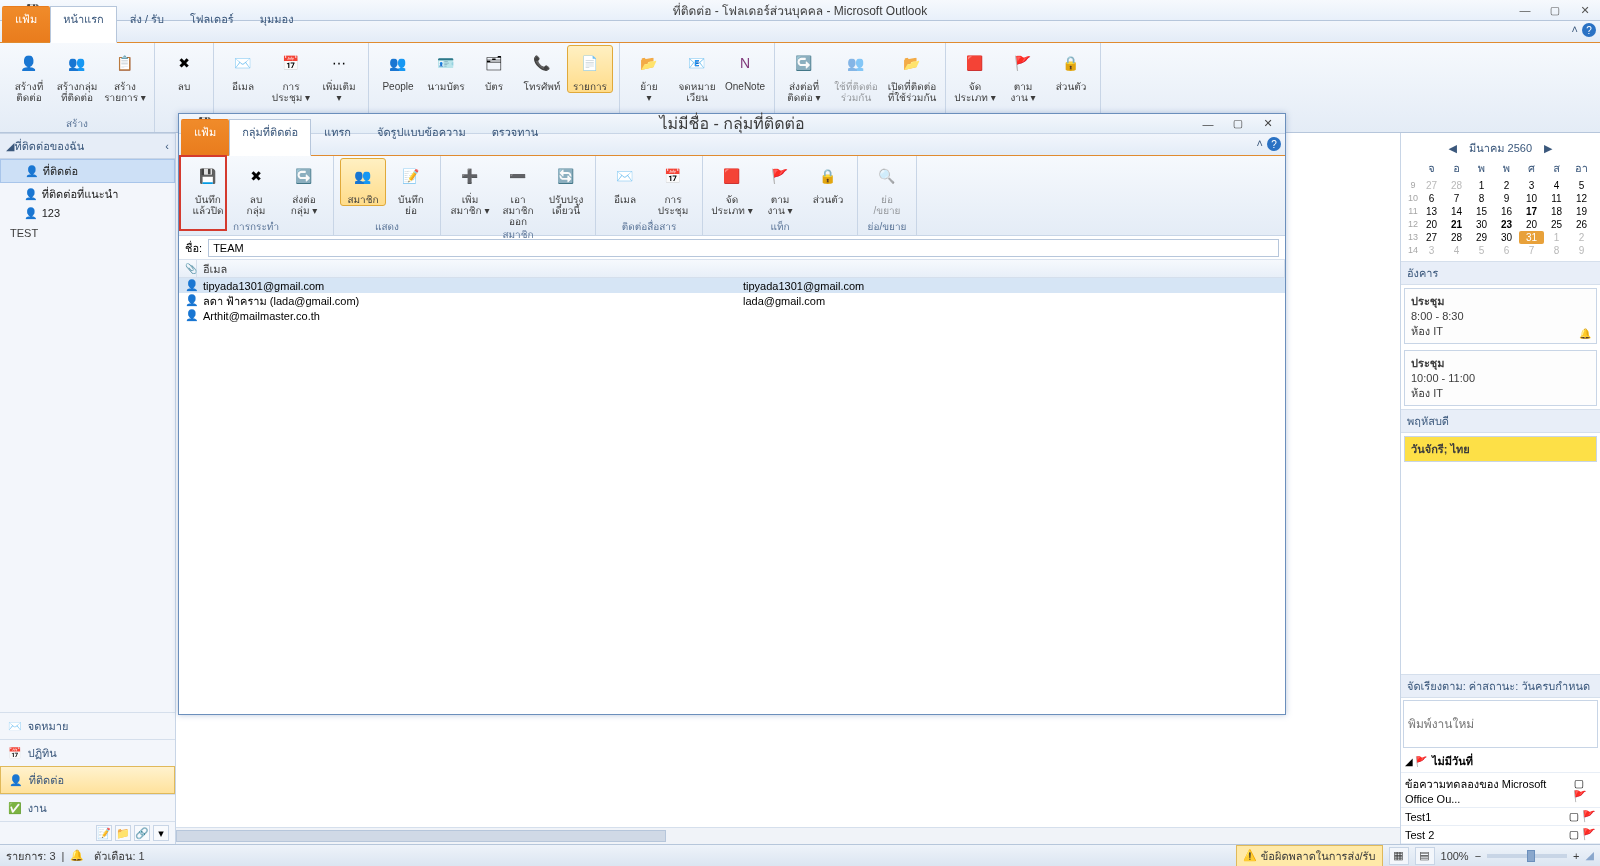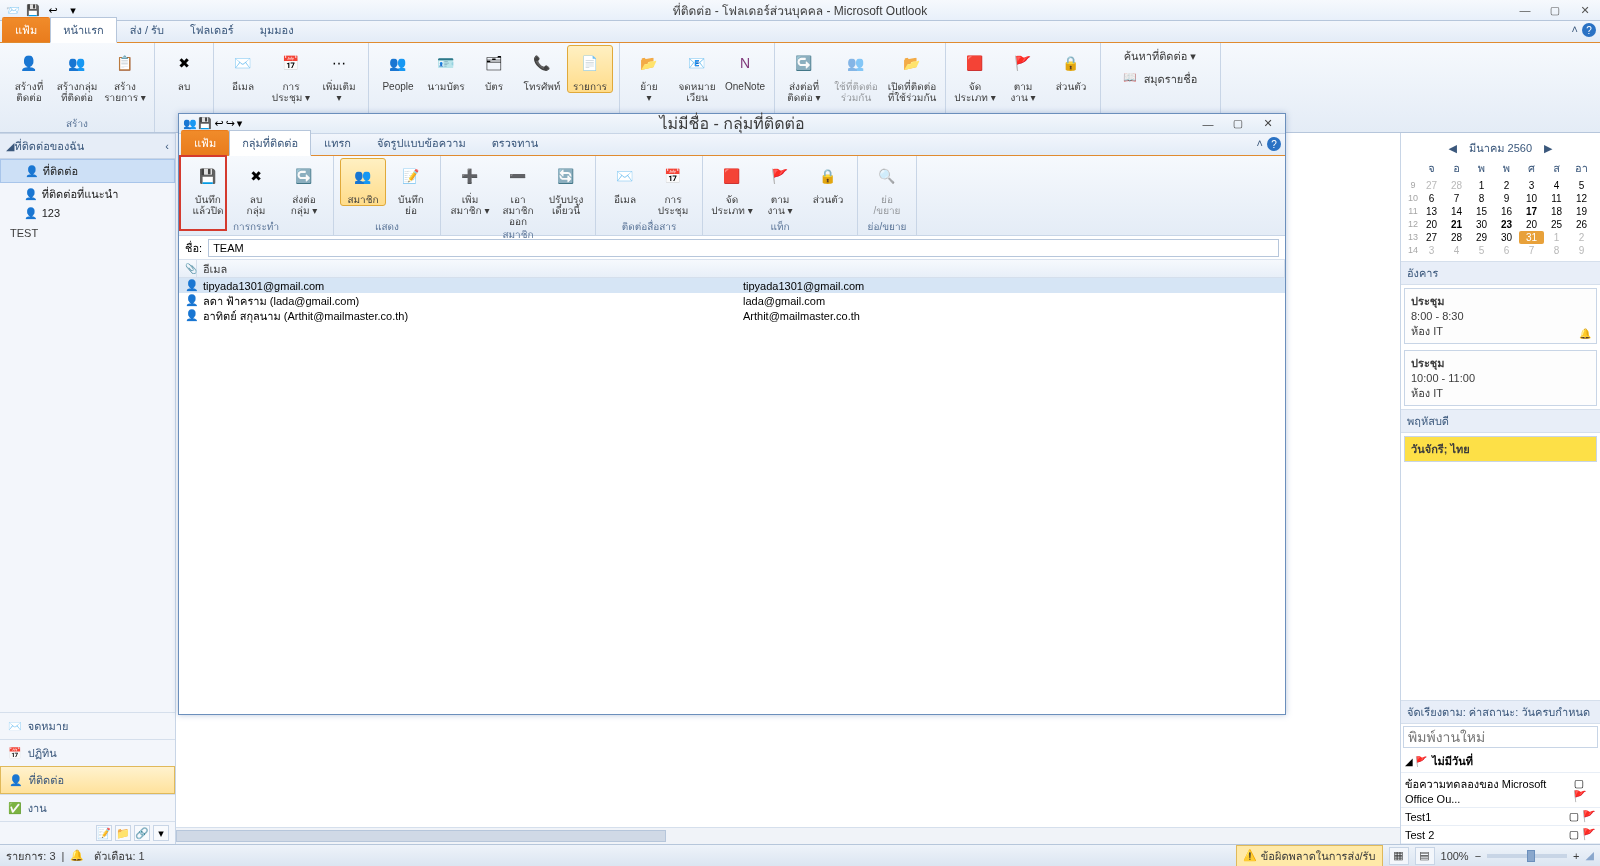--- a/index.html
+++ b/index.html
@@ -8,21 +8,21 @@
 
 .titlebar { height: 21px; background: linear-gradient(#f6f9fd,#e8f0fa); display: flex; align-items: center; position: relative; border-bottom: 1px solid #b6c6db; }
 .qat { display: flex; gap: 2px; padding: 0 4px; align-items: center; }
 .qat .btn { width: 18px; height: 18px; display: flex; align-items: center; justify-content: center; }
 .title-text { position: absolute; left: 50%; transform: translateX(-50%); color: #3c3c3c; font-size: 12px; }
 .win-ctrls { position: absolute; right: 0; display: flex; }
 .win-ctrls .wc { width: 30px; height: 18px; display: flex; align-items: center; justify-content: center; color: #555; cursor: default;}
 
 
 .tabs { height: 22px; background: linear-gradient(#f2f6fc,#e3ecf7); display: flex; align-items: flex-end; border-bottom: 1px solid #e08b2f; padding-left: 2px; position: relative;}
-.tab { padding: 3px 12px 3px; color: #3b587c; cursor: default; border: 1px solid transparent; border-bottom: none; }
+.tab { padding: 3px 12px 14px; color: #3b587c; cursor: default; border: 1px solid transparent; border-bottom: none; }
 .tab.file { background: linear-gradient(#f08b2a,#e97c1d); color: #fff; border-radius: 2px 2px 0 0; }
 .tab.sel { background: #fff; border: 1px solid #b6c6db; border-bottom: 1px solid #fff; position:relative; top:1px; }
 .tabs .help-icons { position: absolute; right: 4px; top: 2px; display:flex; gap:4px; color:#3b587c;}
 
 
 .ribbon { height: 90px; background: linear-gradient(#f6f9fd,#e4ecf6); border-bottom: 1px solid #b6c6db; display: flex; }
 .group { border-right: 1px solid #c8d5e6; padding: 2px 6px 0; display: flex; flex-direction: column; align-items: center; }
 .group-body { display: flex; gap: 2px; flex: 1; align-items: flex-start; }
 .group-label { font-size: 10px; color: #5a7497; text-align: center; padding-bottom: 1px; width: 100%; }
 .rbtn { display: flex; flex-direction: column; align-items: center; justify-content: flex-start; width: 46px; padding: 2px 2px 0; cursor: default; }
@@ -54,21 +54,21 @@
 .cal-daynames { color:#3b587c; font-size:10px; padding-bottom:2px;}
 .cal-row span { padding:1px 0; font-size:10px;}
 .cal-row .wk { color:#a6a6a6; font-size:9px;}
 .cal-row .dim { color:#b8b8b8;}
 .cal-row .today { background:#e8a13a; color:#fff; border-radius:2px;}
 .cal-row .bold { font-weight:bold;}
 .sec-head { background:#e8eef8; padding:2px 6px; font-size:11px; color:#3b587c; border-top:1px solid #d5dfec; border-bottom:1px solid #d5dfec;}
 .appt { border:1px solid #c8d5e6; margin:3px; padding:3px 6px; font-size:10px; position:relative; background:#fdfdfd;}
 .appt .t { color:#3c3c3c;}
 .rpane-row { border-bottom:1px solid #e8eef6; padding:2px 4px; display:flex; align-items:center; gap:4px; font-size:10px;}
-.task-in { border:1px solid #c8d5e6; margin:2px; padding:2px 4px; color:#999; font-size:14px; display:block; width:calc(100% - 4px);}
+.task-in { border:1px solid #c8d5e6; margin:2px; padding:16px 4px; color:#999; font-size:12px; display:block; width:calc(100% - 4px);}
 
 
 .mid { flex: 1; position: relative; background: #fff; overflow:hidden;}
 .mid-scroll { position:absolute; bottom:0; left:0; right:0; height:17px; background:#f0f3f8; border-top:1px solid #d5dfec;}
 .mid-scroll .thumb { position:absolute; left:0; width:40%; top:2px; bottom:2px; background:#d0d9e6; border:1px solid #b6c6db;}
 
 
 .modal { position: absolute; left: 178px; top: 113px; width: 1108px; height: 602px; background: #fff; border: 1px solid #6b8fbc; box-shadow: 0 0 6px rgba(90,120,170,.4);}
 .modal .m-title { height: 20px; background: linear-gradient(#f3f7fc,#e4edf7); display:flex; align-items:center; position:relative; border-bottom:1px solid #c8d5e6;}
 .modal .m-title .qat { padding-left:4px;}
@@ -299,34 +299,20 @@
         </div>
       <div class="rbtn">
           <div class="ic">
             <span class="ico">🔒</span>
           </div>
           <div class="lbl">ส่วนตัว</div>
         </div>
     </div>
     <div class="group-label">แท็ก</div>
   </div>
-  <div class="group" style="min-width:120px">
-    <div class="group-body">
-      <div class="mini-vert">
-        <div class="mini-row">
-            <span>ค้นหาที่ติดต่อ ▾</span>
-          </div>
-        <div class="mini-row">
-            <span class="ic">📖</span>
-            <span>สมุดรายชื่อ</span>
-          </div>
-      </div>
-    </div>
-    <div class="group-label">ค้นหา</div>
-  </div>
 </div>
 
 <div class="body-row">
 
   <div class="nav">
     <div class="nav-head">◢ <span>ที่ติดต่อของฉัน</span><span style="margin-left:auto">‹</span></div>
     <div class="nav-item sel">
         <span class="ico sm">👤</span>
         <span>ที่ติดต่อ</span>
       </div>
@@ -656,21 +642,20 @@
           <div class="c" style="width:18px">
             <span class="ico sm">👤</span>
           </div>
           <div class="c" style="width:540px">ลดา ฟ้าคราม (lada@gmail.com)</div>
           <div class="c" style="flex:1">lada@gmail.com</div>
         </div>
         <div class="lrow">
           <div class="c" style="width:18px">
             <span class="ico sm">👤</span>
           </div>
-          <div class="c" style="width:540px">อาทิตย์ สกุลนาม (Arthit@mailmaster.co.th)</div>
           <div class="c" style="flex:1">Arthit@mailmaster.co.th</div>
         </div>
       </div>
   </div>
 </div>
 
 <div class="status">
   <span>รายการ: 3</span>
   <span style="margin:0 6px">|</span>
   <span class="ico sm">🔔</span>

